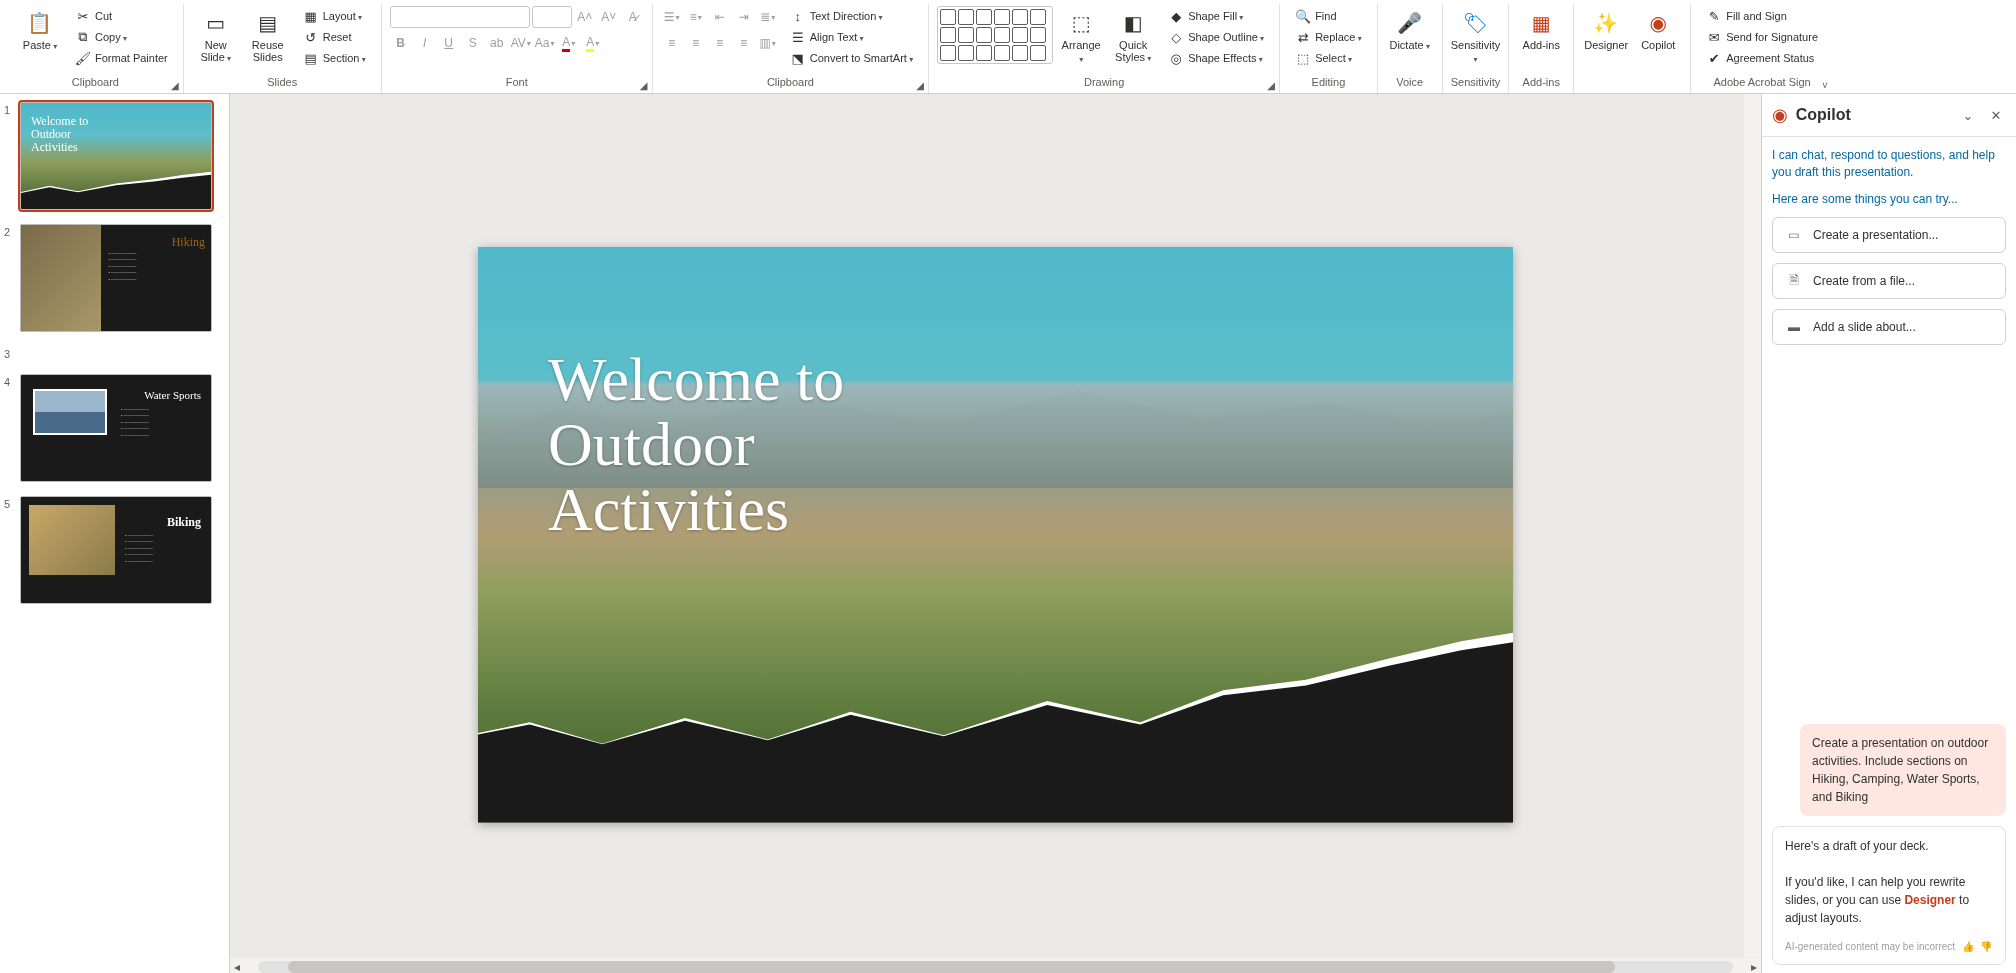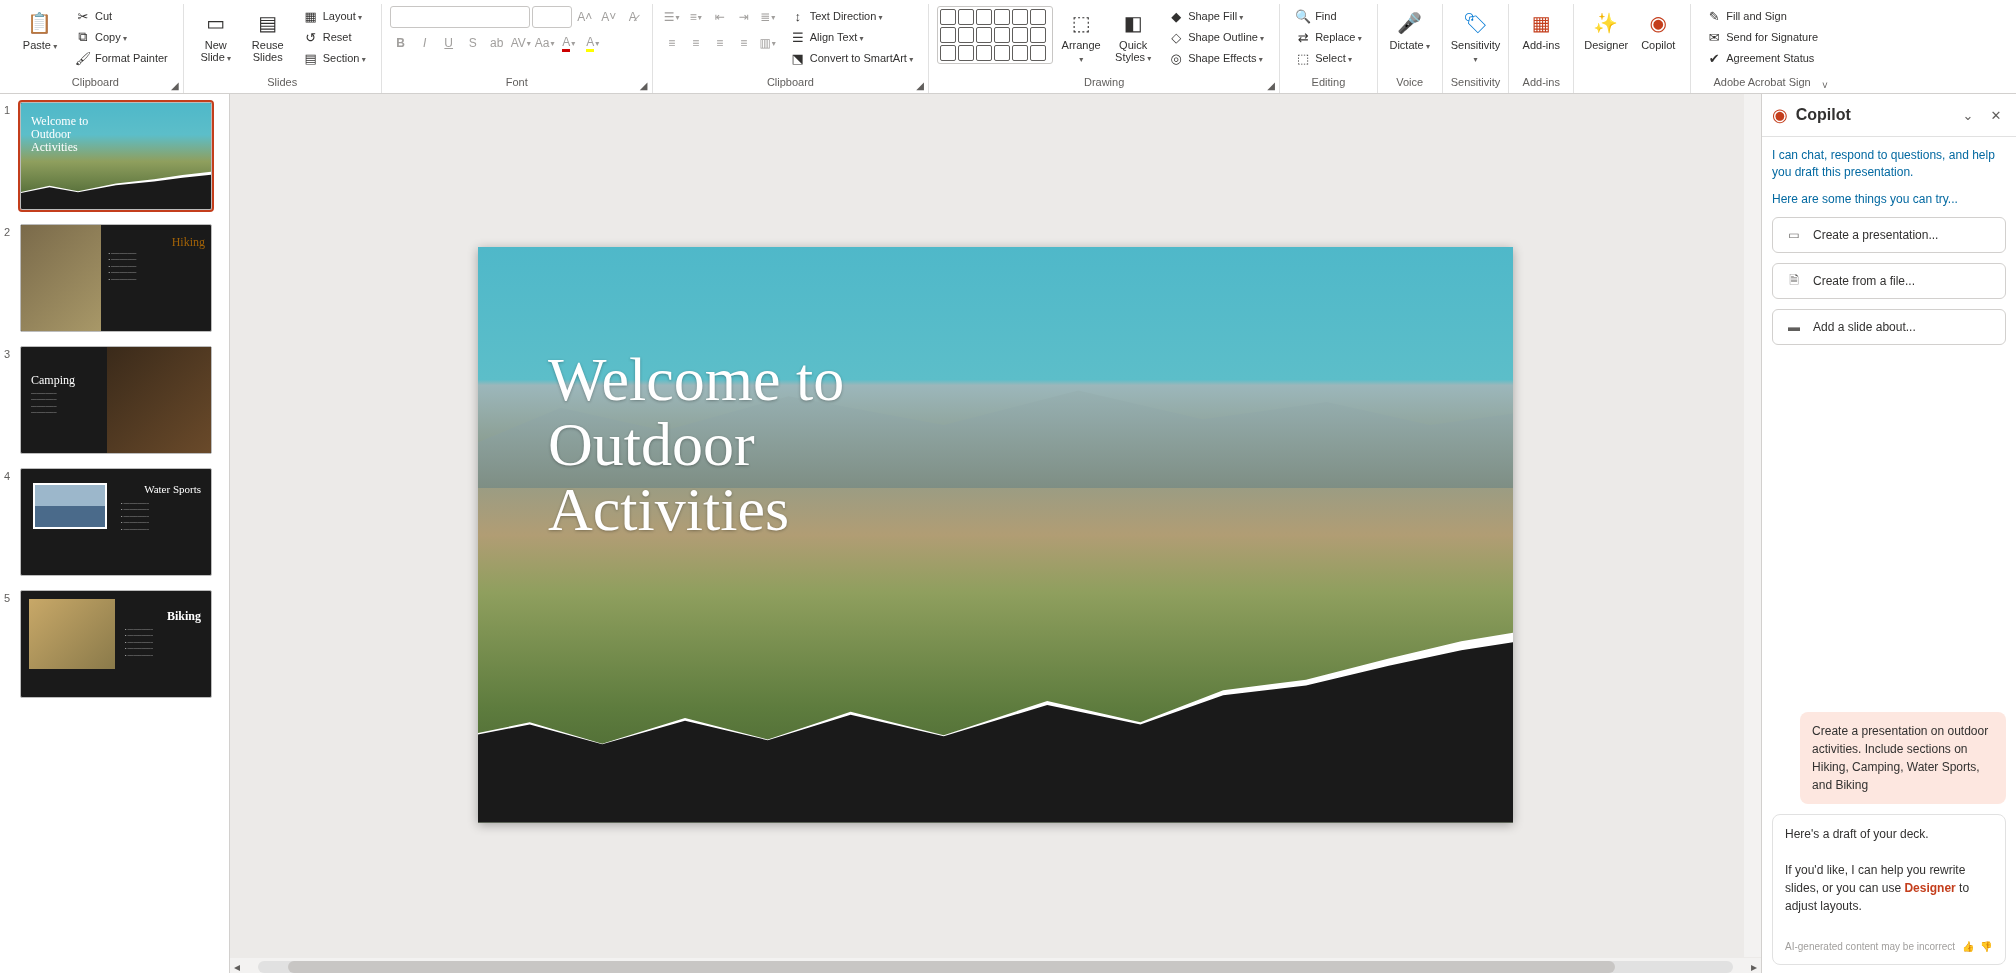--- a/index.html
+++ b/index.html
@@ -44,21 +44,21 @@
   .copilot-pane{width:255px;border-left:1px solid #d2d0ce;display:flex;flex-direction:column;background:#fff;}
   .copilot-header{display:flex;align-items:center;gap:8px;padding:10px 10px;border-bottom:1px solid #e1e1e1;}
   .copilot-header .title{font-size:16px;font-weight:600;flex:1;}
   .copilot-header .ctl{width:20px;height:20px;display:flex;align-items:center;justify-content:center;color:#605e5c;cursor:pointer;font-size:13px;}
   .copilot-body{flex:1;overflow-y:auto;padding:10px;display:flex;flex-direction:column;gap:10px;}
   .intro{font-size:12px;line-height:1.4;color:#0369a1;}
   .suggestion{border:1px solid #d2d0ce;border-radius:6px;padding:8px 12px;display:flex;align-items:center;gap:10px;font-size:12px;cursor:pointer;background:#fff;}
   .suggestion .sico{width:18px;height:18px;display:flex;align-items:center;justify-content:center;color:#605e5c;}
   .user-bubble{align-self:flex-end;background:#fde7e0;border-radius:8px;padding:10px 12px;font-size:12px;line-height:1.5;max-width:88%;}
   .bot-bubble{background:#fff;border:1px solid #e1e1e1;border-radius:8px;padding:10px 12px;font-size:12px;line-height:1.5;}
-  .bot-bubble .disclaimer{font-size:10px;color:#a19f9d;margin-top:24px;display:flex;align-items:center;justify-content:space-between;}
+  .bot-bubble .disclaimer{font-size:10px;color:#a19f9d;margin-top:12px;display:flex;align-items:center;justify-content:space-between;}
   .bot-bubble .designer{color:#c43e1c;font-weight:600;}
   .feedback{display:flex;gap:6px;}
   .feedback span{cursor:pointer;color:#605e5c;}
   .copilot-input{margin:10px;border:1px solid #d2d0ce;border-radius:8px;padding:10px;display:flex;flex-direction:column;gap:16px;}
   .copilot-input .prompt{font-size:12px;color:#767676;min-height:32px;}
   .copilot-input .row{display:flex;justify-content:space-between;align-items:center;}
   .copilot-input .row .send{font-size:18px;color:#605e5c;cursor:pointer;}
   .chev::after{content:" \25BE";font-size:8px;color:#605e5c;}
   .thumb-landscape{position:absolute;inset:0;background:linear-gradient(to bottom,#4fb8c9 0%,#5cbec9 30%,#8f9f5e 55%,#3d5a2a 100%);}
   .thumb-torn-w{position:absolute;left:0;right:0;bottom:0;height:40%;background:#fff;clip-path:polygon(0 60%,15% 45%,30% 58%,50% 40%,70% 30%,85% 20%,100% 12%,100% 100%,0 100%);}
@@ -349,25 +349,20 @@
     <div class="thumb-row">
       <div class="thumb-num">2</div>
       <div class="thumb thumb-dark">
         <div class="thumb-img-left" style="background:linear-gradient(135deg,#7a6a4a,#a89868);"></div>
         <div class="thumb-text-right" style="font-size:12px;">Hiking</div>
         <div class="thumb-bullets">• ─────────<br>• ─────────<br>• ─────────<br>• ─────────<br>• ─────────</div>
       </div>
     </div>
     <div class="thumb-row">
       <div class="thumb-num">3</div>
-      <div class="thumb thumb-dark">
-        <div style="position:absolute;right:0;top:0;bottom:0;width:55%;background:linear-gradient(135deg,#3a2a1a,#6a4a2a);"></div>
-        <div class="t-title" style="left:10px;top:26px;font-size:12px;">Camping</div>
-        <div style="position:absolute;left:10px;top:44px;color:#ccc;font-size:4px;line-height:1.6;">─────────<br>─────────<br>─────────<br>─────────</div>
-      </div>
     </div>
     <div class="thumb-row">
       <div class="thumb-num">4</div>
       <div class="thumb thumb-dark">
         <div style="position:absolute;left:12px;top:14px;width:74px;height:46px;background:linear-gradient(to bottom,#9cb7cb 50%,#4a6a8a 50%);border:2px solid #fff;"></div>
         <div class="t-title" style="right:10px;top:14px;left:auto;font-size:11px;">Water Sports</div>
         <div style="position:absolute;right:10px;top:32px;left:100px;color:#ccc;font-size:4px;line-height:1.6;">• ─────────<br>• ─────────<br>• ─────────<br>• ─────────<br>• ─────────</div>
       </div>
     </div>
     <div class="thumb-row">

